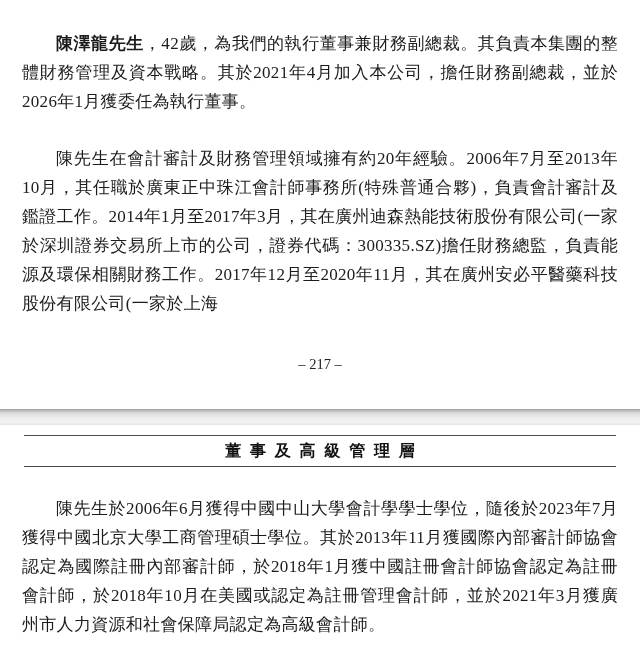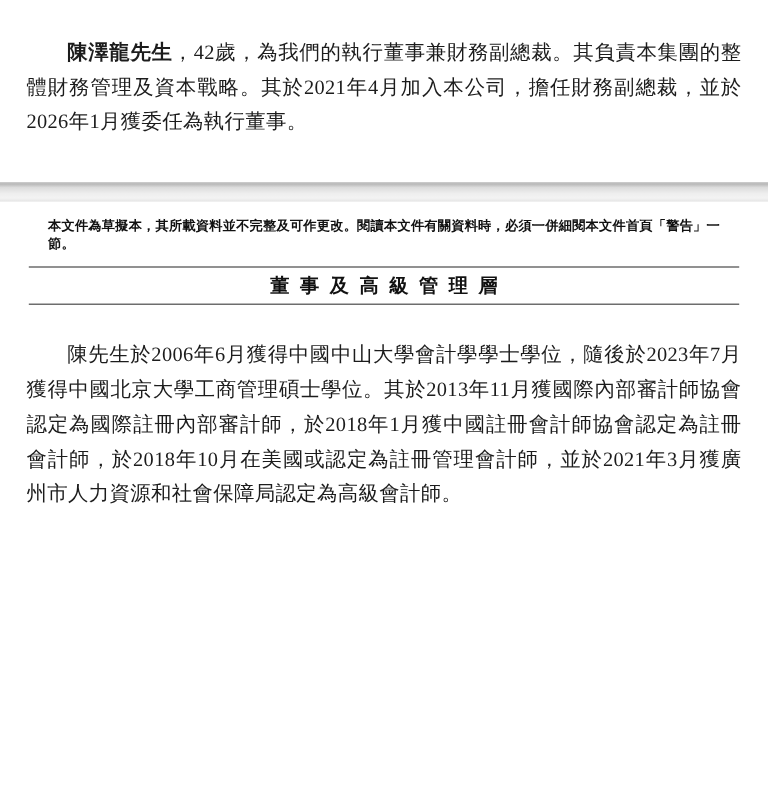--- a/index.html
+++ b/index.html
@@ -71,27 +71,28 @@
   .para4 { margin-top: 27px; }
 </style>
 </head>
 <body>
 
 <div class="page">
 
   <div>
     <p class="body-text indent para1"><span class="name-bold">陳澤龍先生</span><span>，42歲，為我們的執行董事兼財務副總裁。其負責本集團的整體財務管理及資本戰略。其於2021年4月加入本公司，擔任財務副總裁，並於2026年1月獲委任為執行董事。</span></p>
 
+    <p class="body-text indent para2">陳先生在會計審計及財務管理領域擁有約20年經驗。2006年7月至2013年10月，其任職於廣東正中珠江會計師事務所(特殊普通合夥)，負責會計審計及鑑證工作。2014年1月至2017年3月，其在廣州迪森熱能技術股份有限公司(一家於深圳證券交易所上市的公司，證券代碼：300335.SZ)擔任財務總監，負責能源及環保相關財務工作。2017年12月至2020年11月，其在廣州安必平醫藥科技股份有限公司(一家於上海</p>
 
+    <div class="page-number">– 217 –</div>
   </div>
 
   <div class="separator-band"></div>
 
   <div>
-    <div class="disclaimer">本文件為草擬本，其所載資料並不完整及可作更改。閱讀本文件有關資料時，必須一併細閱本文件首頁「警告」一節。</div>
 
     <hr class="heading-rule rule-top">
 
     <div class="section-heading">董事及高級管理層</div>
 
     <hr class="heading-rule rule-bottom">
 
 
     <p class="body-text indent para4">陳先生於2006年6月獲得中國中山大學會計學學士學位，隨後於2023年7月獲得中國北京大學工商管理碩士學位。其於2013年11月獲國際內部審計師協會認定為國際註冊內部審計師，於2018年1月獲中國註冊會計師協會認定為註冊會計師，於2018年10月在美國或認定為註冊管理會計師，並於2021年3月獲廣州市人力資源和社會保障局認定為高級會計師。</p>
   </div>

